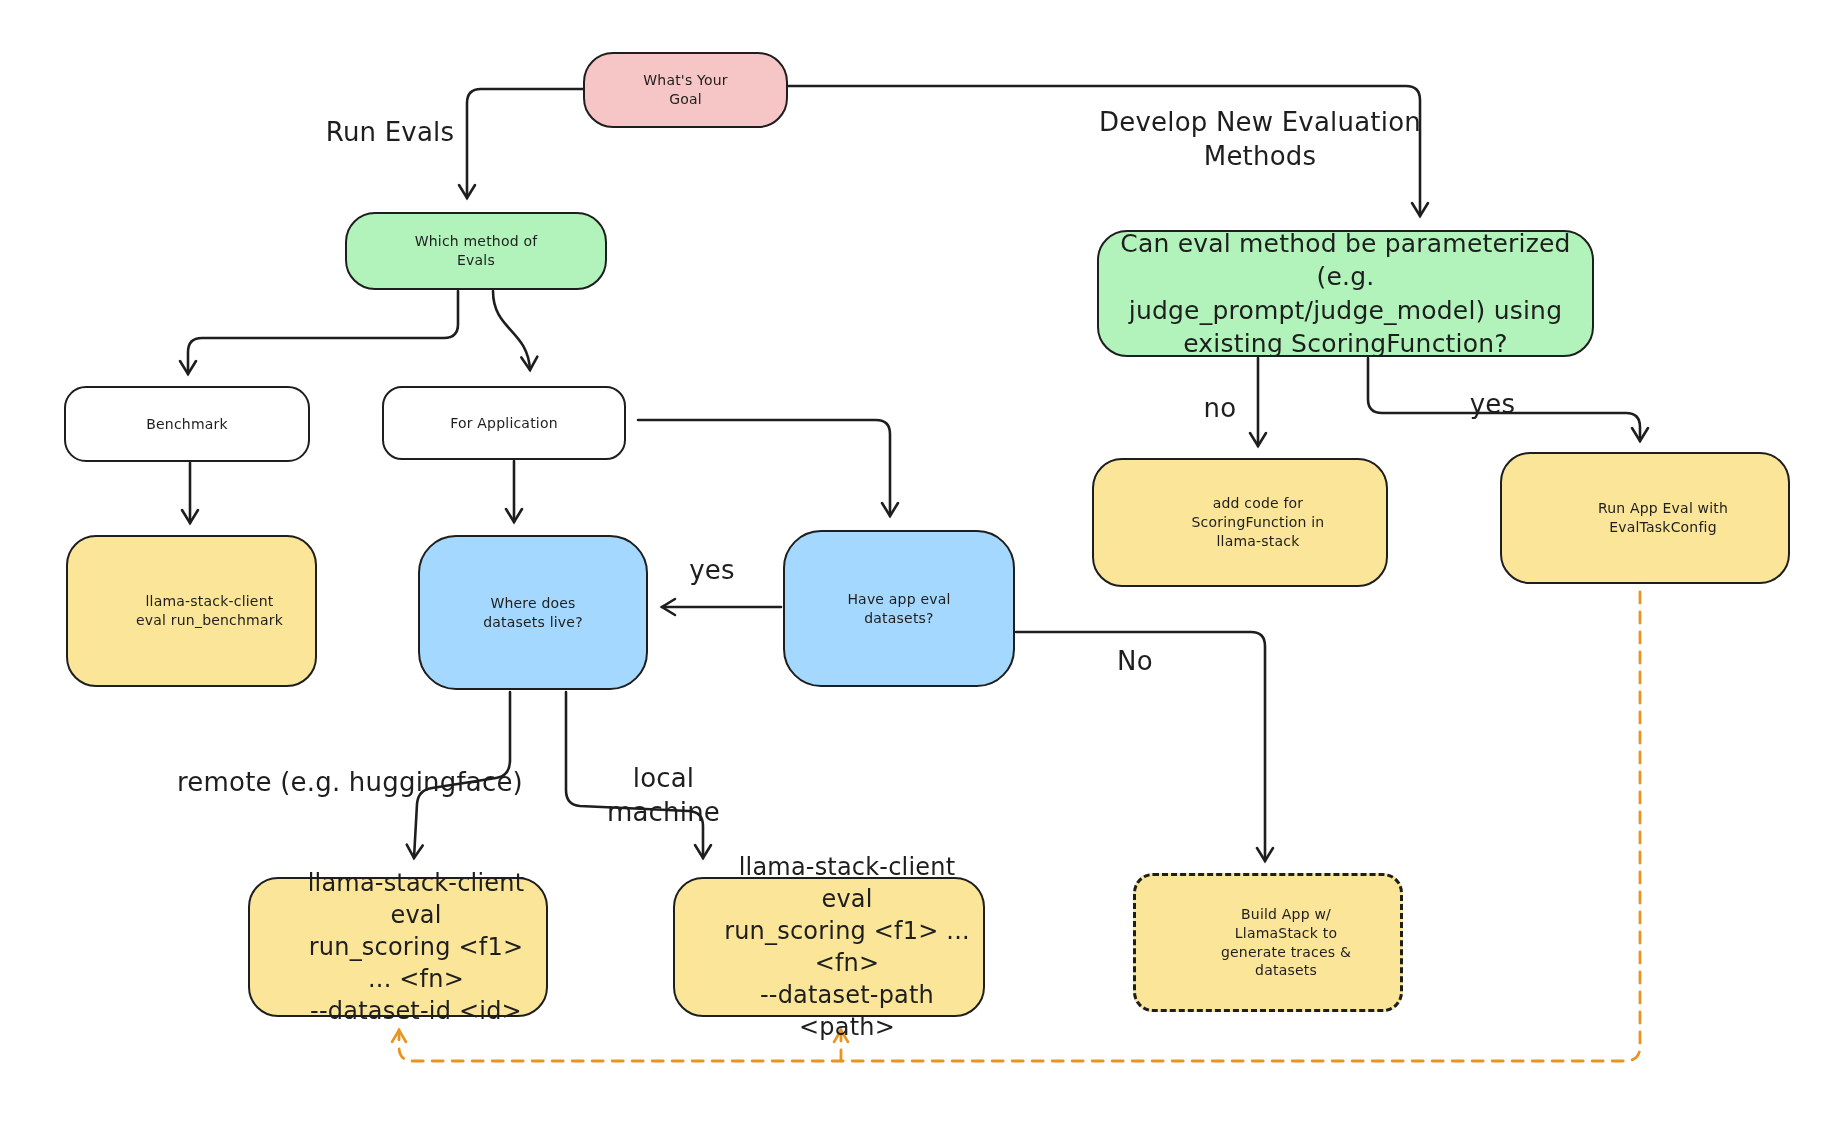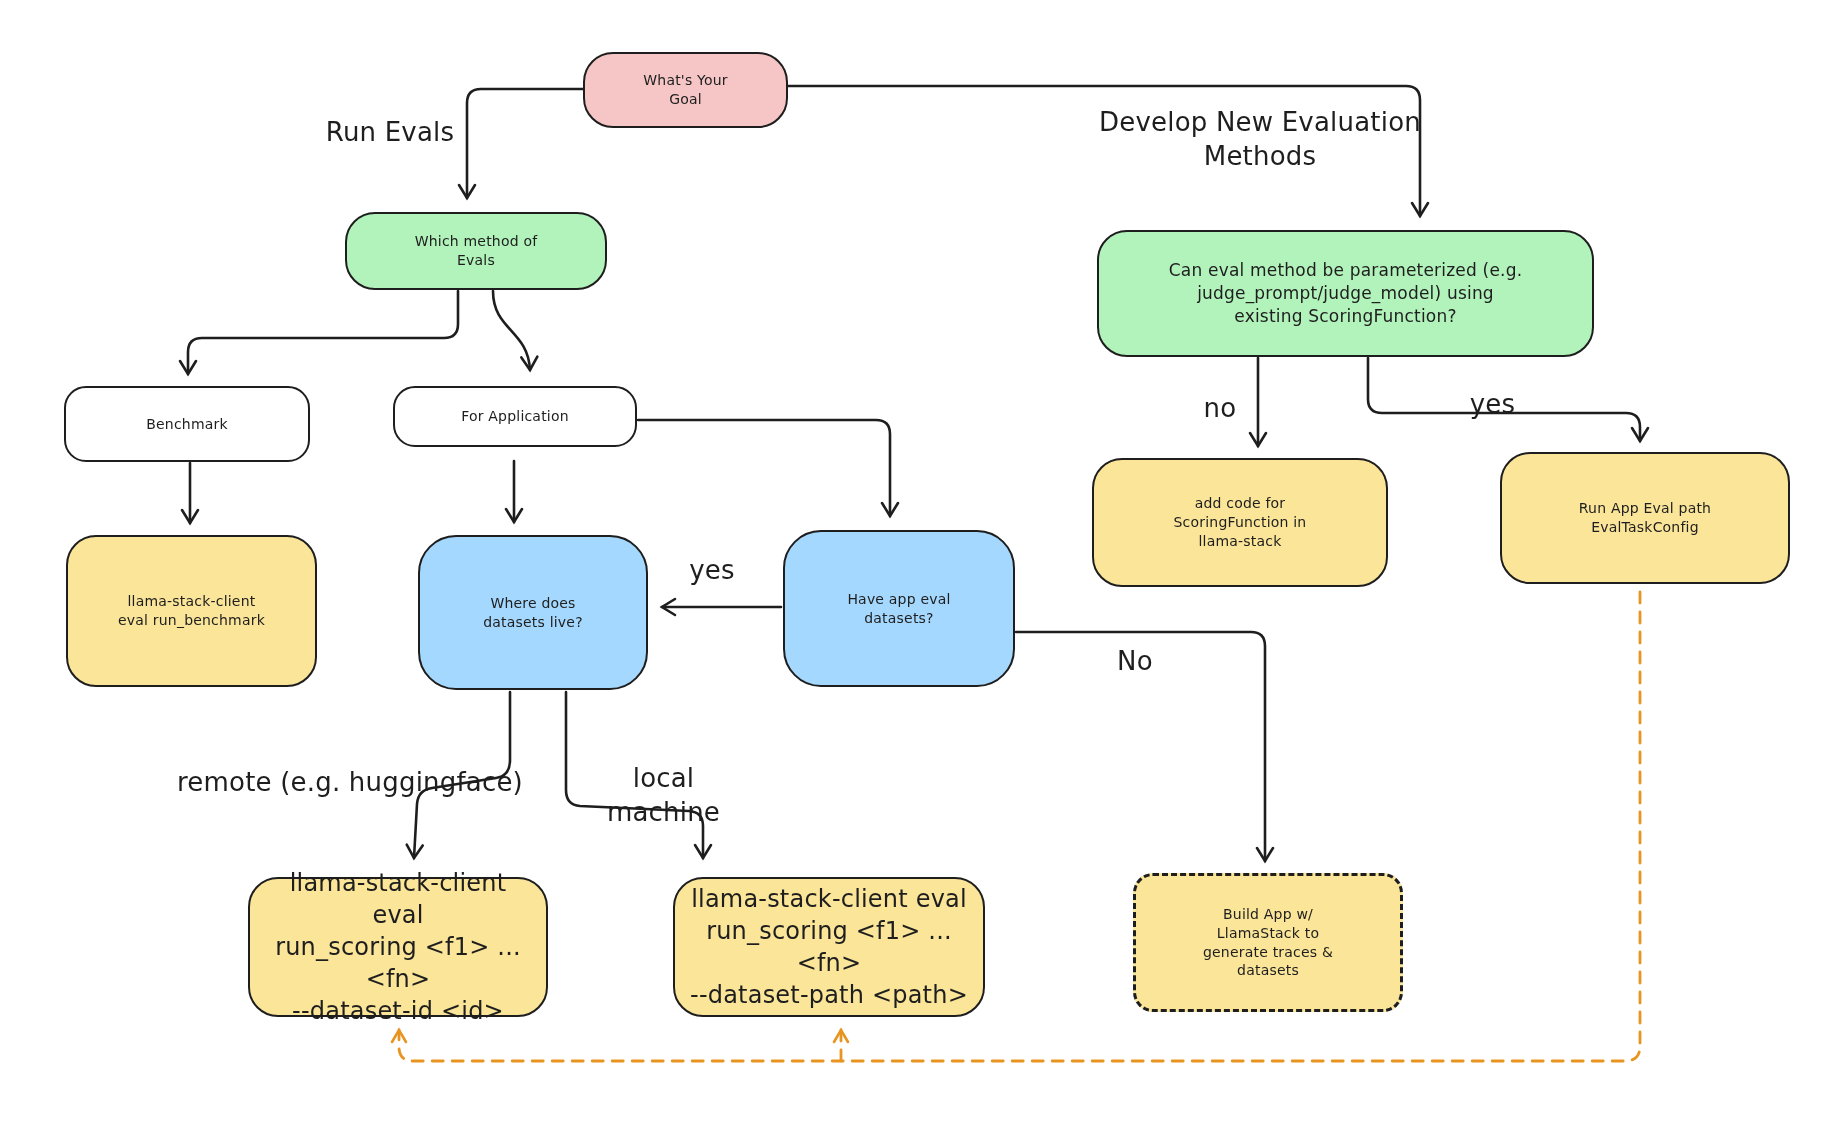--- a/index.html
+++ b/index.html
@@ -20,25 +20,25 @@
     border:2.5px solid #1e1e1e;
     border-radius:30px;
     font-size:14px;line-height:1.34;
     letter-spacing:.2px;
     padding:8px 12px;box-sizing:border-box;
     background:#ffffff;
   }
   .fill-pink{background:#f6c6c6;}
   .fill-green{background:#b2f2bb;}
   .fill-blue{background:#a5d8ff;border-radius:38px;}
-  .fill-yellow{background:#fae599;}
+  .fill-yellow{background:#fae599;padding-left:48px;}
   .fill-white{background:#ffffff;border-radius:22px;}
   .dashed{border-style:dashed;border-width:3px;border-radius:20px;}
   .small-text{font-size:24px;}
-  .mid-text{font-size:17px;}
+  .mid-text{font-size:25px;}
   .lbl{
     position:absolute;
     font-size:26px;line-height:1.3;
     letter-spacing:.2px;
     text-align:center;
     white-space:pre-line;
   }
 </style>
 </head>
 <body>
@@ -82,36 +82,36 @@
 
   <div class="node fill-green" style="left:345px;top:212px;width:262px;height:78px;">Which method of
 Evals</div>
 
   <div class="node fill-green mid-text" style="left:1097px;top:230px;width:497px;height:127px;">Can eval method be parameterized (e.g.
 judge_prompt/judge_model) using
 existing ScoringFunction?</div>
 
   <div class="node fill-white" style="left:64px;top:386px;width:246px;height:76px;">Benchmark</div>
 
-  <div class="node fill-white" style="left:393px;top:386px;width:244px;height:61px;">For Application</div>
+  <div class="node fill-white" style="left:382px;top:386px;width:244px;height:74px;border-radius:20px;">For Application</div>
 
   <div class="node fill-yellow" style="left:66px;top:535px;width:251px;height:152px;">llama-stack-client
 eval run_benchmark</div>
 
   <div class="node fill-blue" style="left:418px;top:535px;width:230px;height:155px;">Where does
 datasets live?</div>
 
   <div class="node fill-blue" style="left:783px;top:530px;width:232px;height:157px;">Have app eval
 datasets?</div>
 
   <div class="node fill-yellow" style="left:1092px;top:458px;width:296px;height:129px;">add code for
 ScoringFunction in
 llama-stack</div>
 
-  <div class="node fill-yellow" style="left:1500px;top:452px;width:290px;height:132px;">Run App Eval path
+  <div class="node fill-yellow" style="left:1500px;top:452px;width:290px;height:132px;">Run App Eval with
 EvalTaskConfig</div>
 
   <div class="node fill-yellow small-text" style="left:248px;top:877px;width:300px;height:140px;">llama-stack-client eval
 run_scoring &lt;f1&gt; ... &lt;fn&gt;
 --dataset-id &lt;id&gt;</div>
 
   <div class="node fill-yellow small-text" style="left:673px;top:877px;width:312px;height:140px;">llama-stack-client eval
 run_scoring &lt;f1&gt; ... &lt;fn&gt;
 --dataset-path &lt;path&gt;</div>
 

